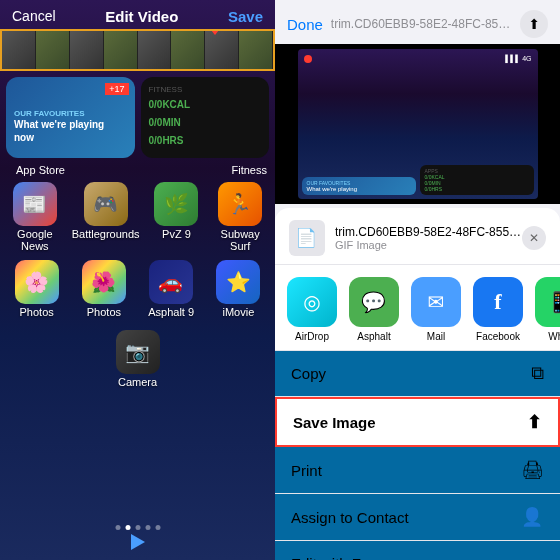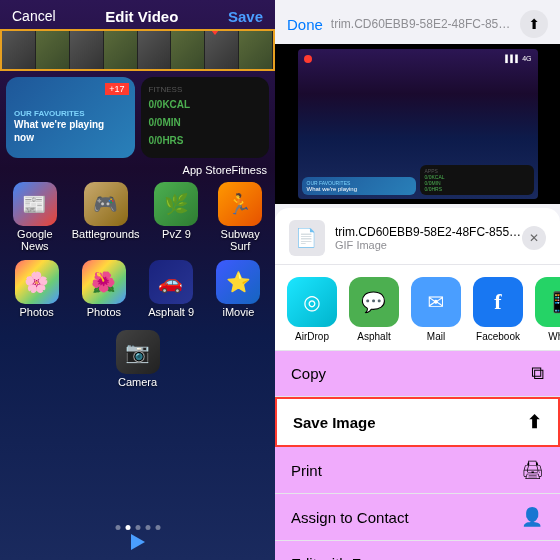--- a/index.html
+++ b/index.html
@@ -157,21 +157,22 @@
       color: #555;
       font-size: 8px;
       margin-bottom: 2px;
       text-transform: uppercase;
     }
 
     
     .section-labels {
       display: flex;
       padding: 2px 8px;
-      justify-content: flex-end;
+      justify-content: space-between;
+      margin-left: 8px;
     }
 
     .section-label {
       color: #fff;
       font-size: 11px;
       font-weight: 500;
     }
 
     
     .app-grid {
@@ -434,21 +435,21 @@
     .share-actions {
       padding: 0;
     }
 
     .share-action-item {
       display: flex;
       align-items: center;
       justify-content: space-between;
       padding: 12px 16px;
       border-bottom: 1px solid #e5e5ea;
-      background: #f0abfc;
+      background: #0369a1;
     }
 
     .share-action-item.highlighted {
       background: #fff;
       border: 2px solid #ff3b30;
       margin: 0 -0px;
     }
 
     .share-action-label {
       font-size: 15px;

